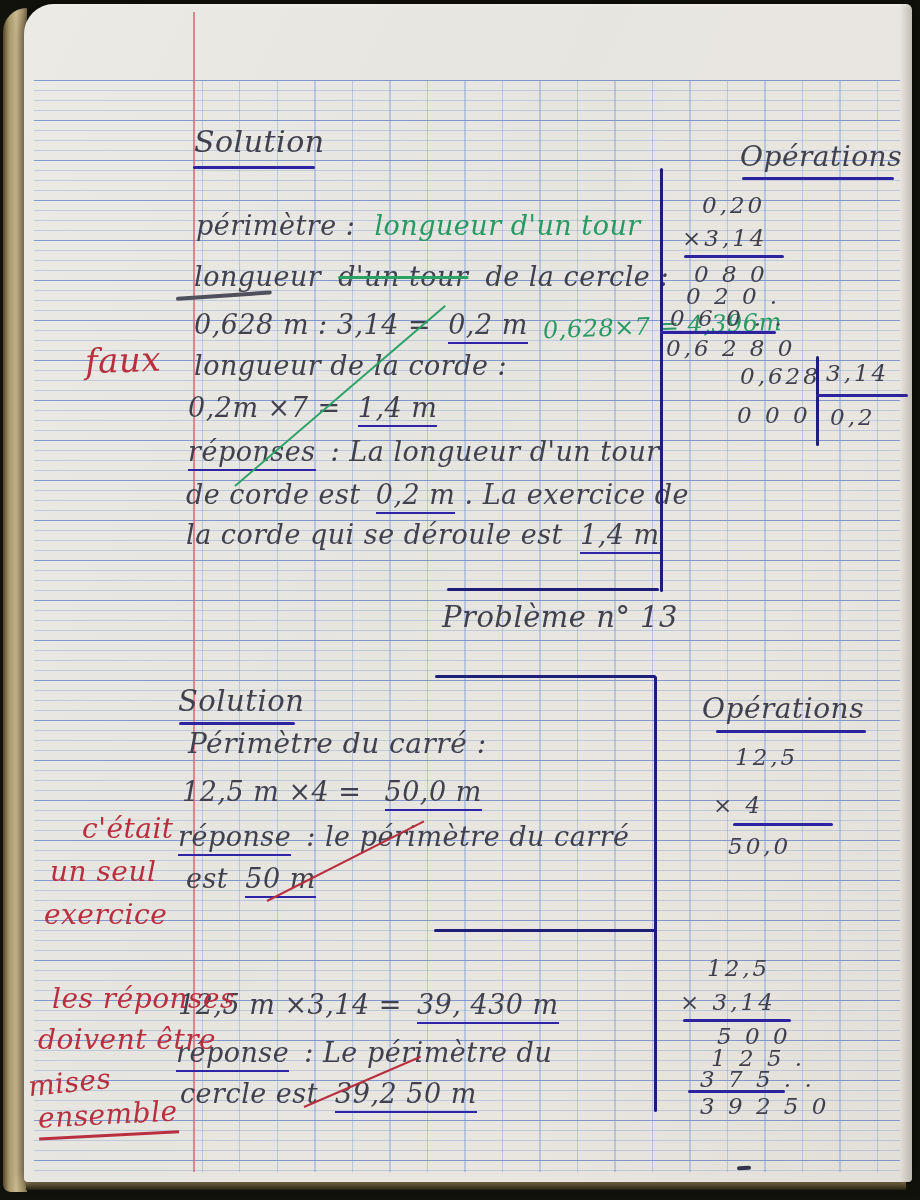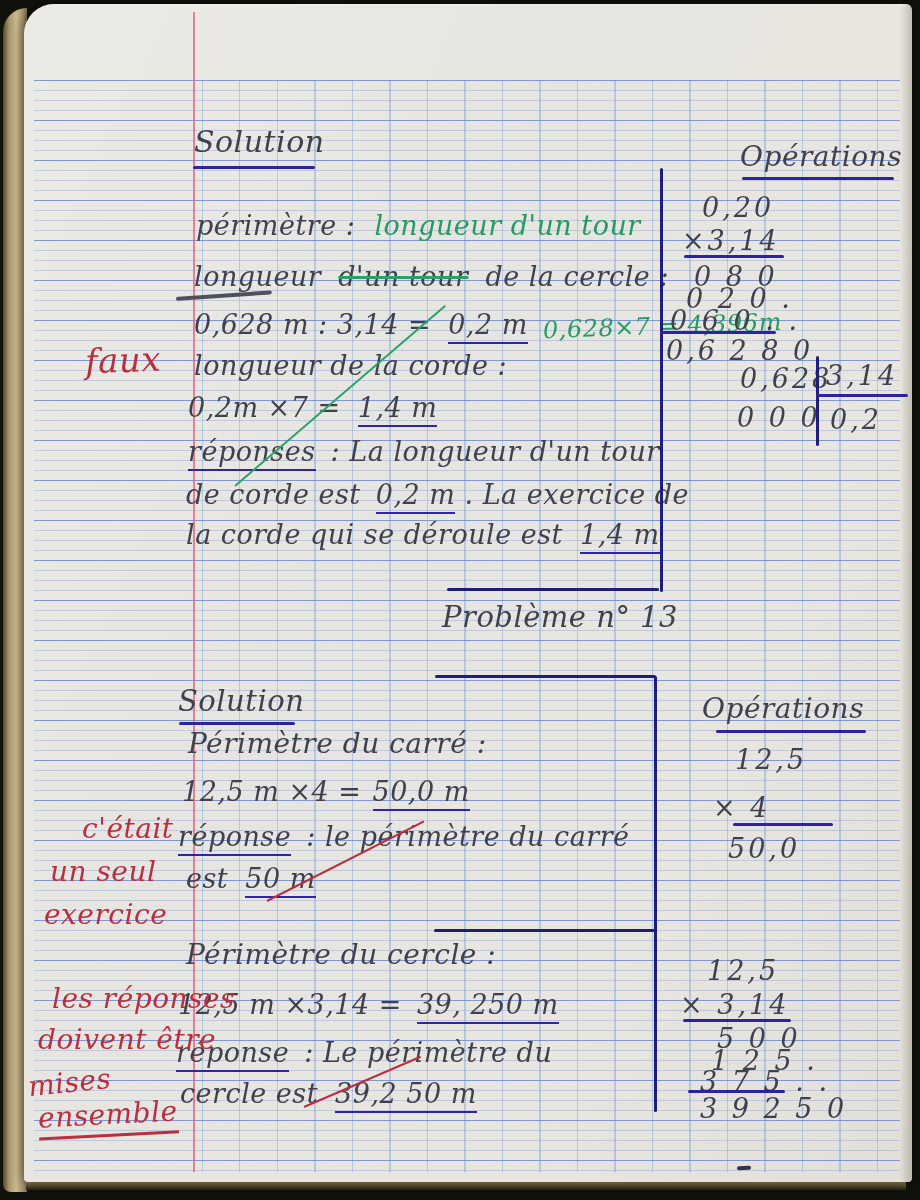--- a/index.html
+++ b/index.html
@@ -18,21 +18,21 @@
       repeating-linear-gradient(180deg,rgba(100,135,210,.30) 0 1px,transparent 1px 10px);}
   .grid-v{position:absolute;left:202px;top:80px;width:694px;height:1092px;
     background:repeating-linear-gradient(90deg,rgba(110,145,215,.38) 0 1px,transparent 1px 37.5px);}
   .margin-red{position:absolute;left:193px;top:12px;width:2px;height:1160px;background:rgba(228,95,118,.75);}
   .edge-right{position:absolute;right:0;top:0;width:20px;height:100%;
     background:linear-gradient(90deg,rgba(0,0,0,0),rgba(60,50,30,.38));}
   .edge-top{position:absolute;left:0;top:0;width:100%;height:7px;background:linear-gradient(180deg,rgba(255,255,255,.7),rgba(255,255,255,0));}
 
   .hw{position:absolute;white-space:nowrap;color:#41414d;font-style:italic;letter-spacing:.5px;}
   .t30{font-size:30px;} .t29{font-size:29px;} .t28{font-size:28px;} .t27{font-size:27px;}
-  .t25{font-size:27px;} .t24{font-size:24px;}
+  .t25{font-size:23px;} .t24{font-size:24px;}
   .green{color:#279a63;}
   .red{color:#b92f3f;}
   .u{border-bottom:2.6px solid #2f24a8;padding-bottom:2px;}
   .u-red{border-bottom:3px solid #b92f3f;padding-bottom:3px;}
   .strike-green{text-decoration:line-through;text-decoration-color:#2aa266;text-decoration-thickness:2.5px;}
   .digits{letter-spacing:3px;}
   .nline{position:absolute;background:#2d22a0;height:3px;border-radius:2px;}
   .navy{position:absolute;background:#1e1e78;border-radius:2px;}
   .diag{position:absolute;height:0;transform-origin:left center;}
   .diag-green{border-top:2.6px solid #2aa266;}
@@ -128,21 +128,21 @@
       <div class="navy" style="left:435px;top:675px;width:221px;height:3px;"></div>
       <div class="navy" style="left:654px;top:676px;width:3px;height:436px;"></div>
 
       <div class="hw t29" style="left:178px;top:684px;">Solution</div>
       <div class="nline" style="left:179px;top:722px;width:116px;"></div>
 
       <div class="hw t28" style="left:188px;top:727px;">Périmètre du carré :</div>
 
       <div class="hw t27" style="left:182px;top:776px;">
         <span>12,5 m ×4 =</span>
-        <span class="u" style="margin-left:2px;">50,0 m</span>
+        <span class="u" style="margin-left:14px;">50,0 m</span>
       </div>
 
       <div class="hw t27" style="left:178px;top:821px;">
         <span class="u">réponse</span>
         <span style="margin-left:6px;">: le périmètre du carré</span>
       </div>
 
       <div class="hw t27" style="left:186px;top:863px;">
         <span>est</span>
         <span class="u" style="margin-left:8px;">50 m</span>
@@ -153,25 +153,24 @@
       <div class="hw t28" style="left:702px;top:692px;">Opérations</div>
       <div class="nline" style="left:716px;top:730px;width:150px;"></div>
 
       <div class="hw t25 digits" style="left:735px;top:744px;">12,5</div>
       <div class="hw t25 digits" style="left:713px;top:792px;">× 4</div>
       <div class="nline" style="left:733px;top:823px;width:100px;"></div>
       <div class="hw t25 digits" style="left:728px;top:833px;">50,0</div>
 
       <div class="navy" style="left:434px;top:929px;width:221px;height:2.5px;"></div>
 
-      <div class="hw t28" style="left:186px;top:938px;">Périmètre du cercle :</div>
 
       <div class="hw t27" style="left:178px;top:989px;">
         <span>12,5 m ×3,14 =</span>
-        <span class="u" style="margin-left:6px;">39, 250 m</span>
+        <span class="u" style="margin-left:6px;">39, 430 m</span>
       </div>
 
       <div class="hw t27" style="left:176px;top:1037px;">
         <span class="u">réponse</span>
         <span style="margin-left:6px;">: Le périmètre du</span>
       </div>
 
       <div class="hw t27" style="left:180px;top:1078px;">
         <span>cercle est</span>
         <span class="u" style="margin-left:8px;">39,2 50 m</span>

